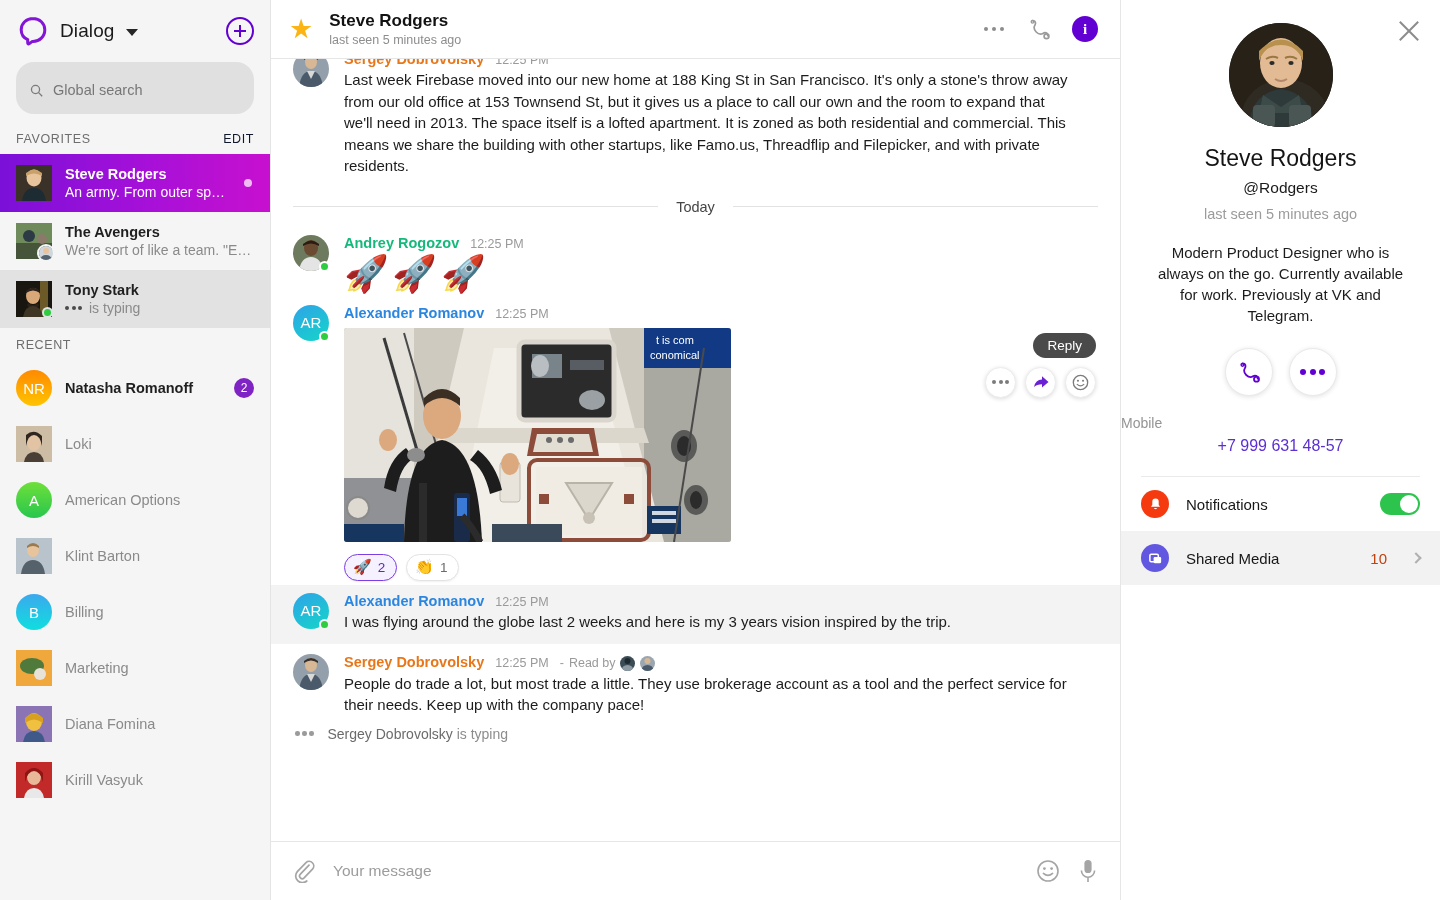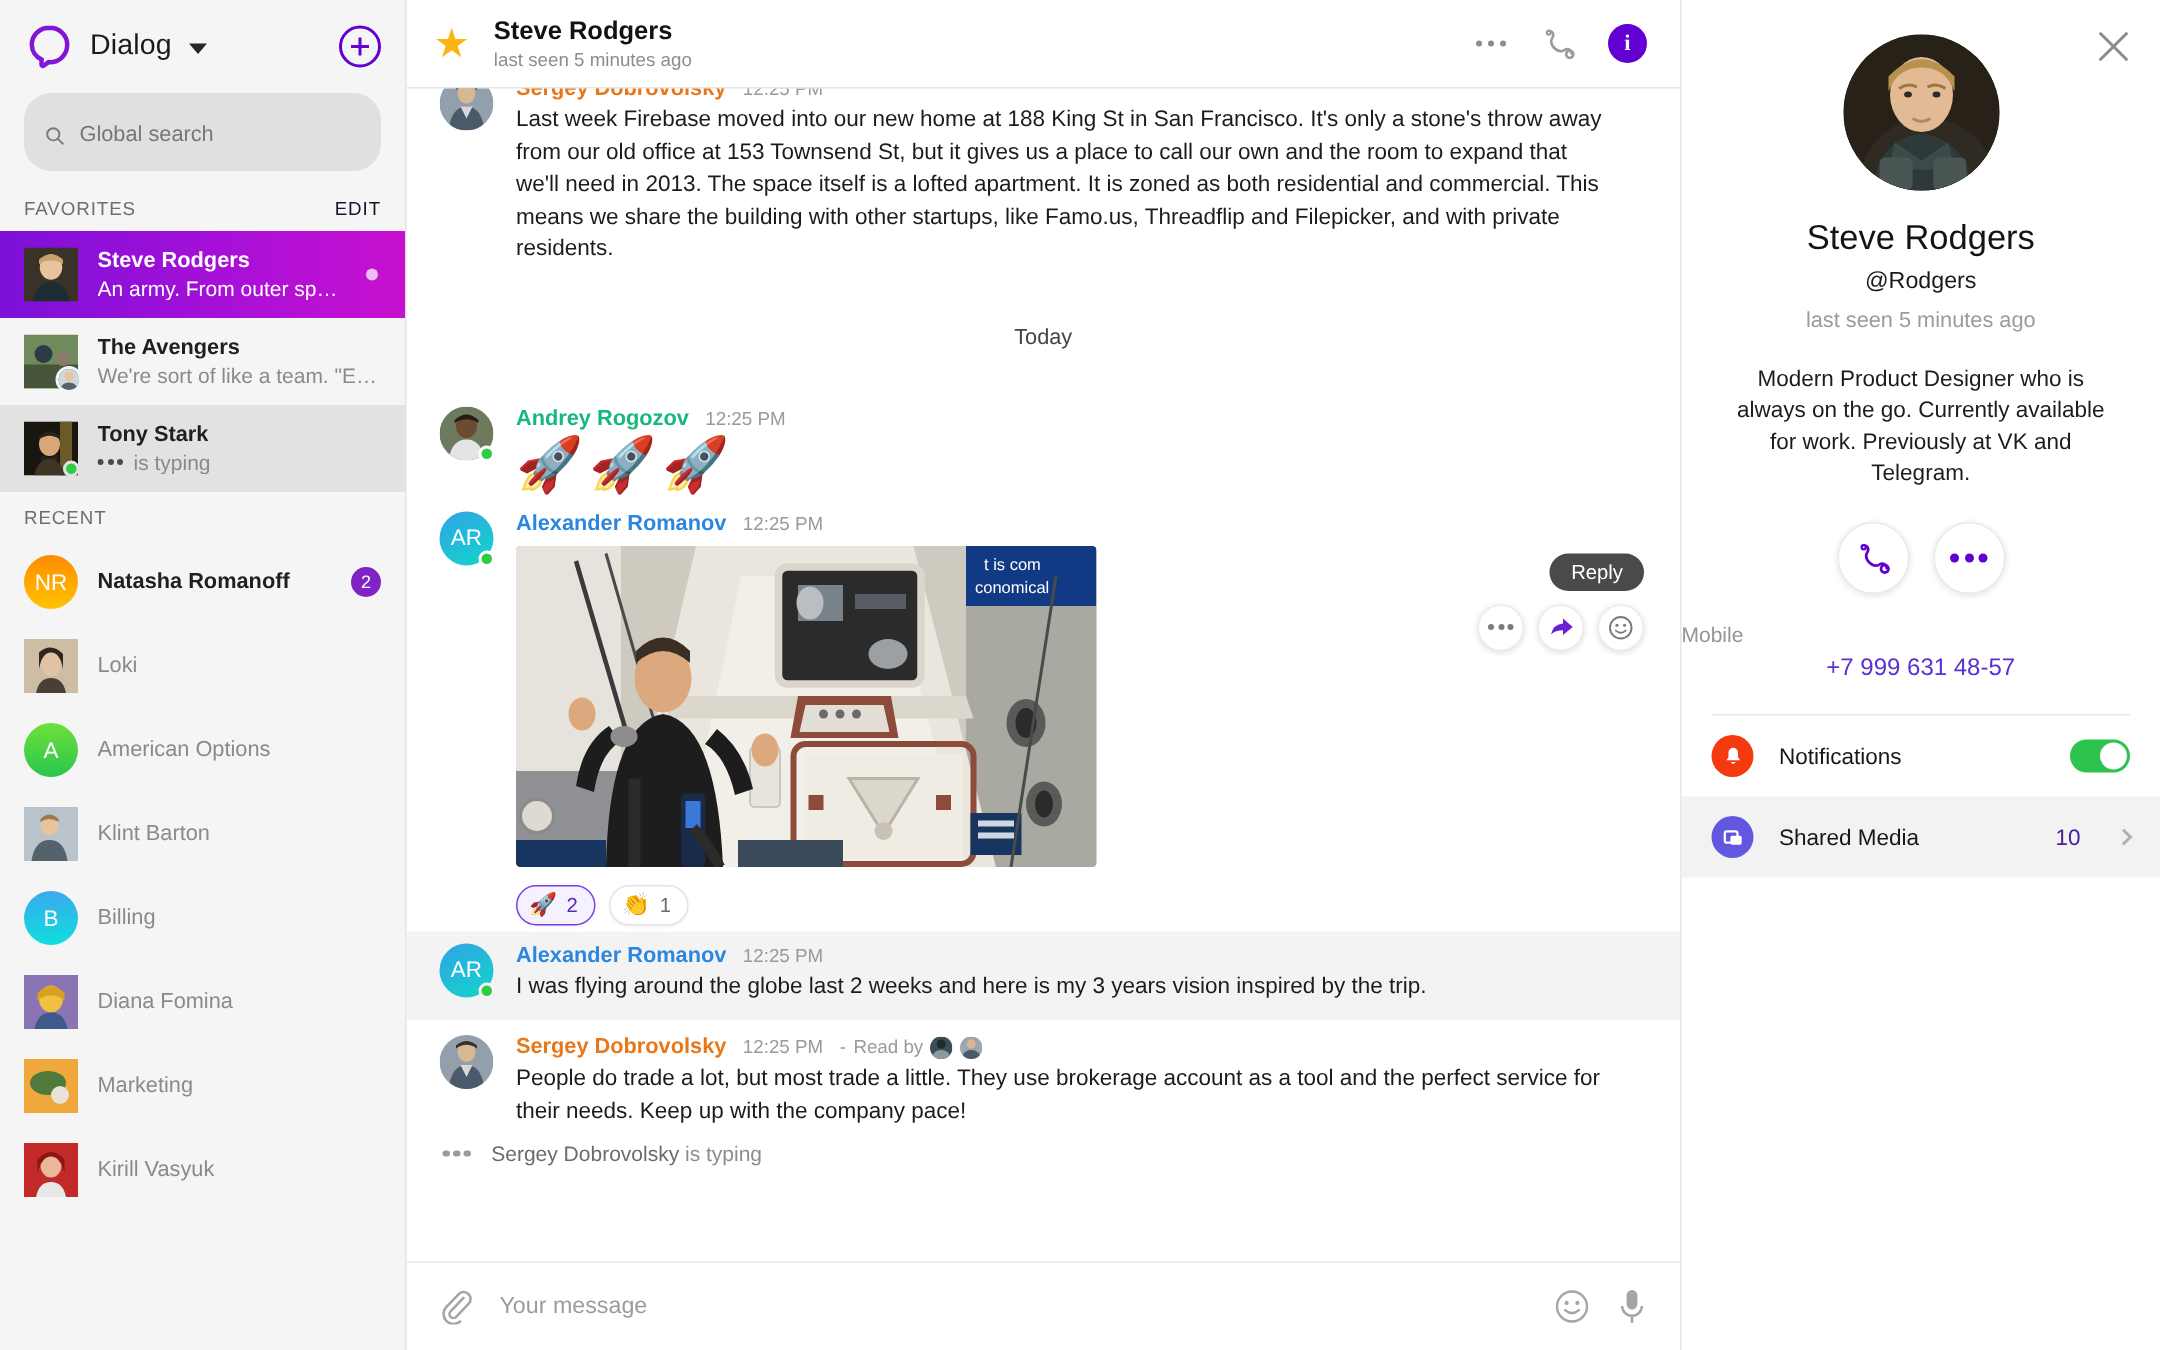--- a/index.html
+++ b/index.html
@@ -147,21 +147,21 @@
   .m-time { font-size: 12.5px; color: #9a9a9a; }
   .m-read { font-size: 12.5px; color: #9a9a9a; display: flex; align-items: center; gap: 5px; }
   .m-read .ra { width: 15px; height: 15px; border-radius: 50%; overflow: hidden; display: inline-block; }
   .m-text {
     font-size: 15px; line-height: 21.5px; color: #1c1c1c;
     margin-top: 2px; max-width: 730px;
   }
   .emoji-row { font-size: 36px; line-height: 46px; letter-spacing: 4px; }
 
   .divider {
-    display: flex; align-items: center; gap: 18px; padding: 18px 22px 16px; flex-direction: column;
+    display: flex; align-items: center; gap: 18px; padding: 18px 22px 16px;
   }
   .divider .ln { flex: 1; height: 1px; background: #e2e2e2; }
   .divider .lbl { font-size: 14.5px; color: #454545; }
 
   .photo {
     width: 387px; height: 214px; border-radius: 3px; margin-top: 7px;
     overflow: hidden; position: relative; cursor: pointer; background: #b9b6ae;
   }
   .reactions { display: flex; gap: 9px; margin-top: 12px; }
   .pill {
@@ -247,21 +247,21 @@
   .p-row {
     display: flex; align-items: center; gap: 17px; height: 54px;
     padding: 0 20px; cursor: pointer;
   }
   .p-row.hl { background: #f2f2f2; }
   .p-ico {
     width: 28px; height: 28px; border-radius: 50%; flex: 0 0 28px;
     display: flex; align-items: center; justify-content: center; color: #fff;
   }
   .p-row-lbl { flex: 1; font-size: 15px; color: #171717; }
-  .p-count { font-size: 15px; color: #4c1d95; margin-right: 8px; }
+  .p-count { font-size: 15px; color: #c2410c; margin-right: 8px; }
   .chev {
     width: 8px; height: 8px; border-top: 2px solid #b0b0b0;
     border-right: 2px solid #b0b0b0; transform: rotate(45deg);
   }
   .toggle {
     width: 40px; height: 22px; border-radius: 11px; background: #2dc44d;
     position: relative; cursor: pointer;
   }
   .toggle::after {
     content: ""; position: absolute; right: 2px; top: 2px; width: 18px;
@@ -415,38 +415,38 @@
     <div class="recent-row">
       <span class="av">
         <span class="av-txt" style="background:linear-gradient(180deg,#3aa9ee,#10dede)">B</span>
       </span>
       <span class="recent-name">Billing</span>
     </div>
 
     <div class="recent-row">
       <span class="av"><span class="face">
         <svg width="36" height="36" viewBox="0 0 36 36">
+              <rect width="36" height="36" fill="#f0a83c"></rect>
+          <ellipse cx="16" cy="16" rx="12" ry="8" fill="#4f7a3c"></ellipse>
+          <circle cx="24" cy="24" r="6" fill="#e8e2d8"></circle>
+            </svg>
+      </span></span>
+      <span class="recent-name">Marketing</span>
+    </div>
+
+    <div class="recent-row">
+      <span class="av"><span class="face">
+        <svg width="36" height="36" viewBox="0 0 36 36">
               <rect width="36" height="36" fill="#8a74b4"></rect>
           <ellipse cx="18" cy="16" rx="8" ry="9" fill="#f0c040"></ellipse>
           <path d="M9 12 Q18 3 27 12 L27 17 Q18 10 9 17 Z" fill="#d8a020"></path>
           <path d="M7 36 Q9 25 18 25 Q27 25 29 36 Z" fill="#3f5a8a"></path>
             </svg>
       </span></span>
       <span class="recent-name">Diana Fomina</span>
-    </div>
-
-    <div class="recent-row">
-      <span class="av"><span class="face">
-        <svg width="36" height="36" viewBox="0 0 36 36">
-              <rect width="36" height="36" fill="#f0a83c"></rect>
-          <ellipse cx="16" cy="16" rx="12" ry="8" fill="#4f7a3c"></ellipse>
-          <circle cx="24" cy="24" r="6" fill="#e8e2d8"></circle>
-            </svg>
-      </span></span>
-      <span class="recent-name">Marketing</span>
     </div>
 
     <div class="recent-row">
       <span class="av"><span class="face">
         <svg width="36" height="36" viewBox="0 0 36 36">
               <rect width="36" height="36" fill="#c22a2a"></rect>
           <ellipse cx="18" cy="15" rx="7" ry="8" fill="#e8b898"></ellipse>
           <path d="M9 11 Q18 1 27 11 L27 20 Q24 9 18 9 Q12 9 9 20 Z" fill="#8f1414"></path>
           <path d="M8 36 Q10 26 18 26 Q26 26 28 36 Z" fill="#e8e8e8"></path>
             </svg>

